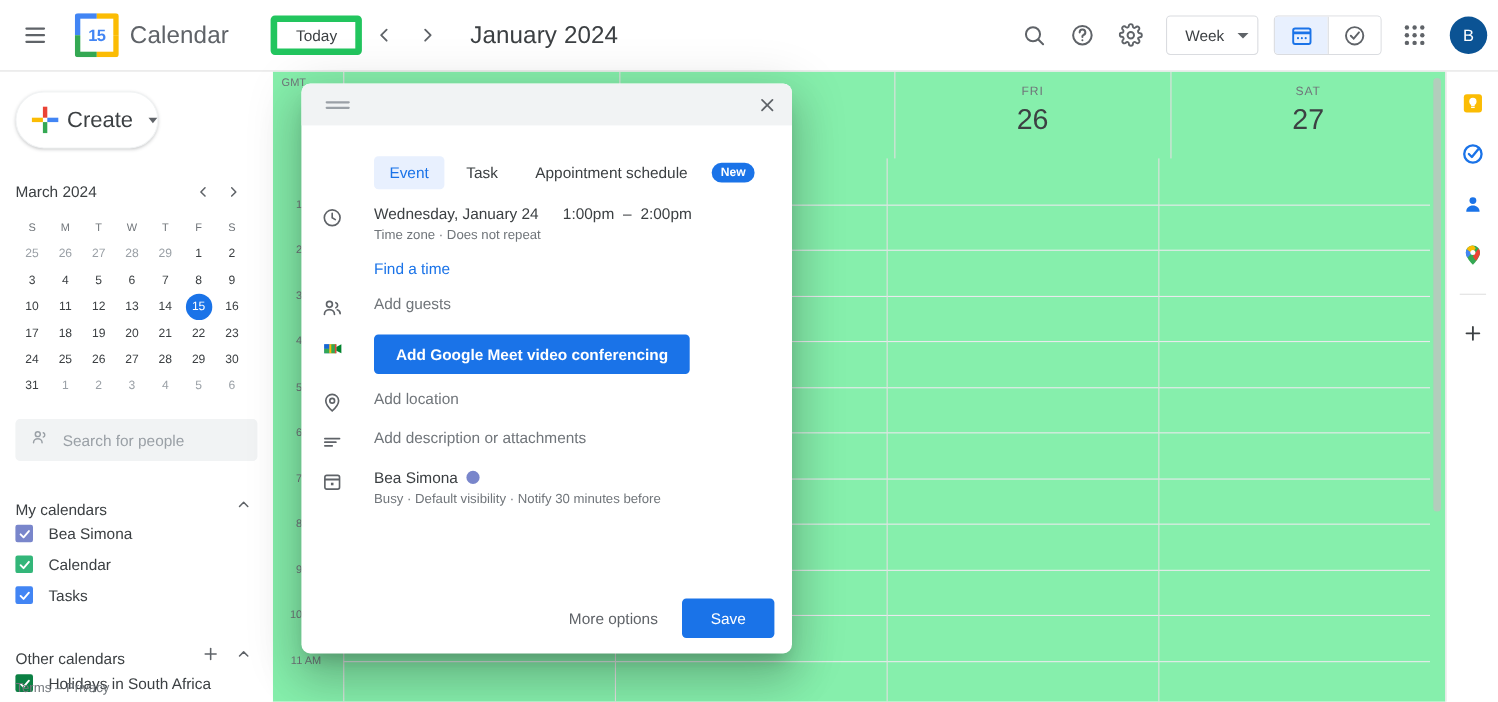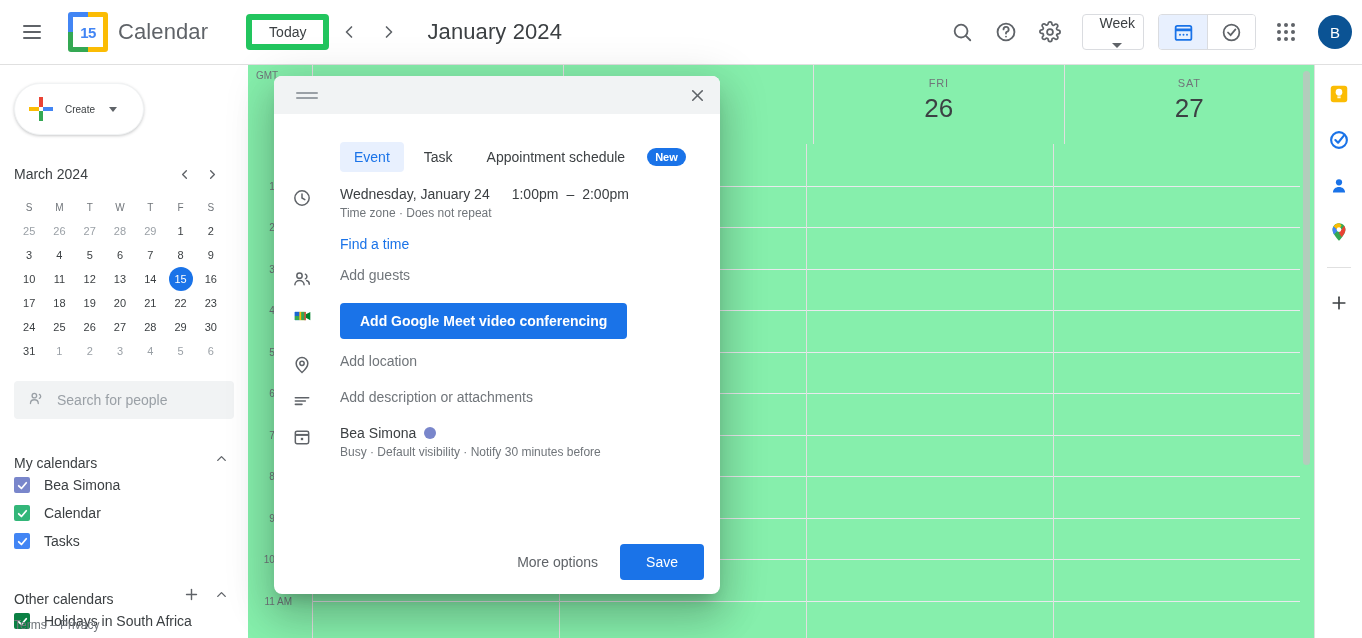--- a/index.html
+++ b/index.html
@@ -54,21 +54,21 @@
     margin-left: 18px; font-size: 22px; color: #3c4043; letter-spacing: 0.1px; white-space: nowrap;
   }
   .topbar-right { margin-left: auto; display: flex; align-items: center; padding-right: 10px; }
   .iconbtn {
     width: 44px; height: 44px; border-radius: 50%; border: none; background: transparent;
     cursor: pointer; display: flex; align-items: center; justify-content: center; color: #5f6368;
   }
   .view-select {
     margin-left: 10px; height: 36px; padding: 0 8px 0 16px; border: 1px solid #dadce0;
     border-radius: 4px; background: #fff; display: flex; align-items: center; gap: 12px;
-    font-size: 14px; color: #3c4043; cursor: pointer; flex-direction: column;
+    font-size: 14px; color: #3c4043; cursor: pointer;
   }
   .caret { width: 0; height: 0; border-left: 5px solid transparent; border-right: 5px solid transparent; border-top: 5px solid #5f6368; }
 
   .seg-group { margin-left: 14px; display: flex; border: 1px solid #dadce0; border-radius: 4px; overflow: hidden; height: 36px; }
   .seg { width: 48px; display: flex; align-items: center; justify-content: center; cursor: pointer; background: #fff; }
   .seg.active { background: #e8f0fe; }
   .seg + .seg { border-left: 1px solid #dadce0; }
 
   .apps-grid { width: 44px; height: 44px; margin-left: 8px; display: grid;
     grid-template-columns: repeat(3, 4px); grid-template-rows: repeat(3, 4px);
@@ -90,21 +90,21 @@
     border: 1px solid #f1f3f4; background: #fff;
     box-shadow: 0 1px 3px rgba(60,64,67,.28); display: flex; align-items: center;
     gap: 12px; padding-left: 14px; cursor: pointer;
   }
   .gplus { position: relative; width: 24px; height: 24px; }
   .gplus .bar { position: absolute; }
   .gplus .b1 { left: 0; top: 10px; width: 10px; height: 4px; background: #fbbc04; }
   .gplus .b2 { left: 14px; top: 10px; width: 10px; height: 4px; background: #4285f4; }
   .gplus .b3 { left: 10px; top: 0; width: 4px; height: 10px; background: #ea4335; }
   .gplus .b4 { left: 10px; top: 14px; width: 4px; height: 10px; background: #34a853; }
-  .create-label { font-size: 10px; color: #3c4043; }
+  .create-label { font-size: 20px; color: #3c4043; }
   .create-caret { width: 0; height: 0; border-left: 4px solid transparent; border-right: 4px solid transparent; border-top: 5px solid #5f6368; margin-left: 2px; }
 
   .mini-cal { margin: 24px 10px 0 14px; width: 212px; }
   .mini-head { display: flex; align-items: center; height: 30px; }
   .mini-month { font-size: 14px; color: #3c4043; font-weight: 500; }
   .mini-navs { margin-left: auto; display: flex; }
   .mini-nav { width: 28px; height: 28px; border: none; background: transparent; cursor: pointer;
     display: flex; align-items: center; justify-content: center; color: #5f6368; }
   .mini-grid { display: grid; grid-template-columns: repeat(7, 1fr); margin-top: 6px; }
   .mini-grid .dow {

